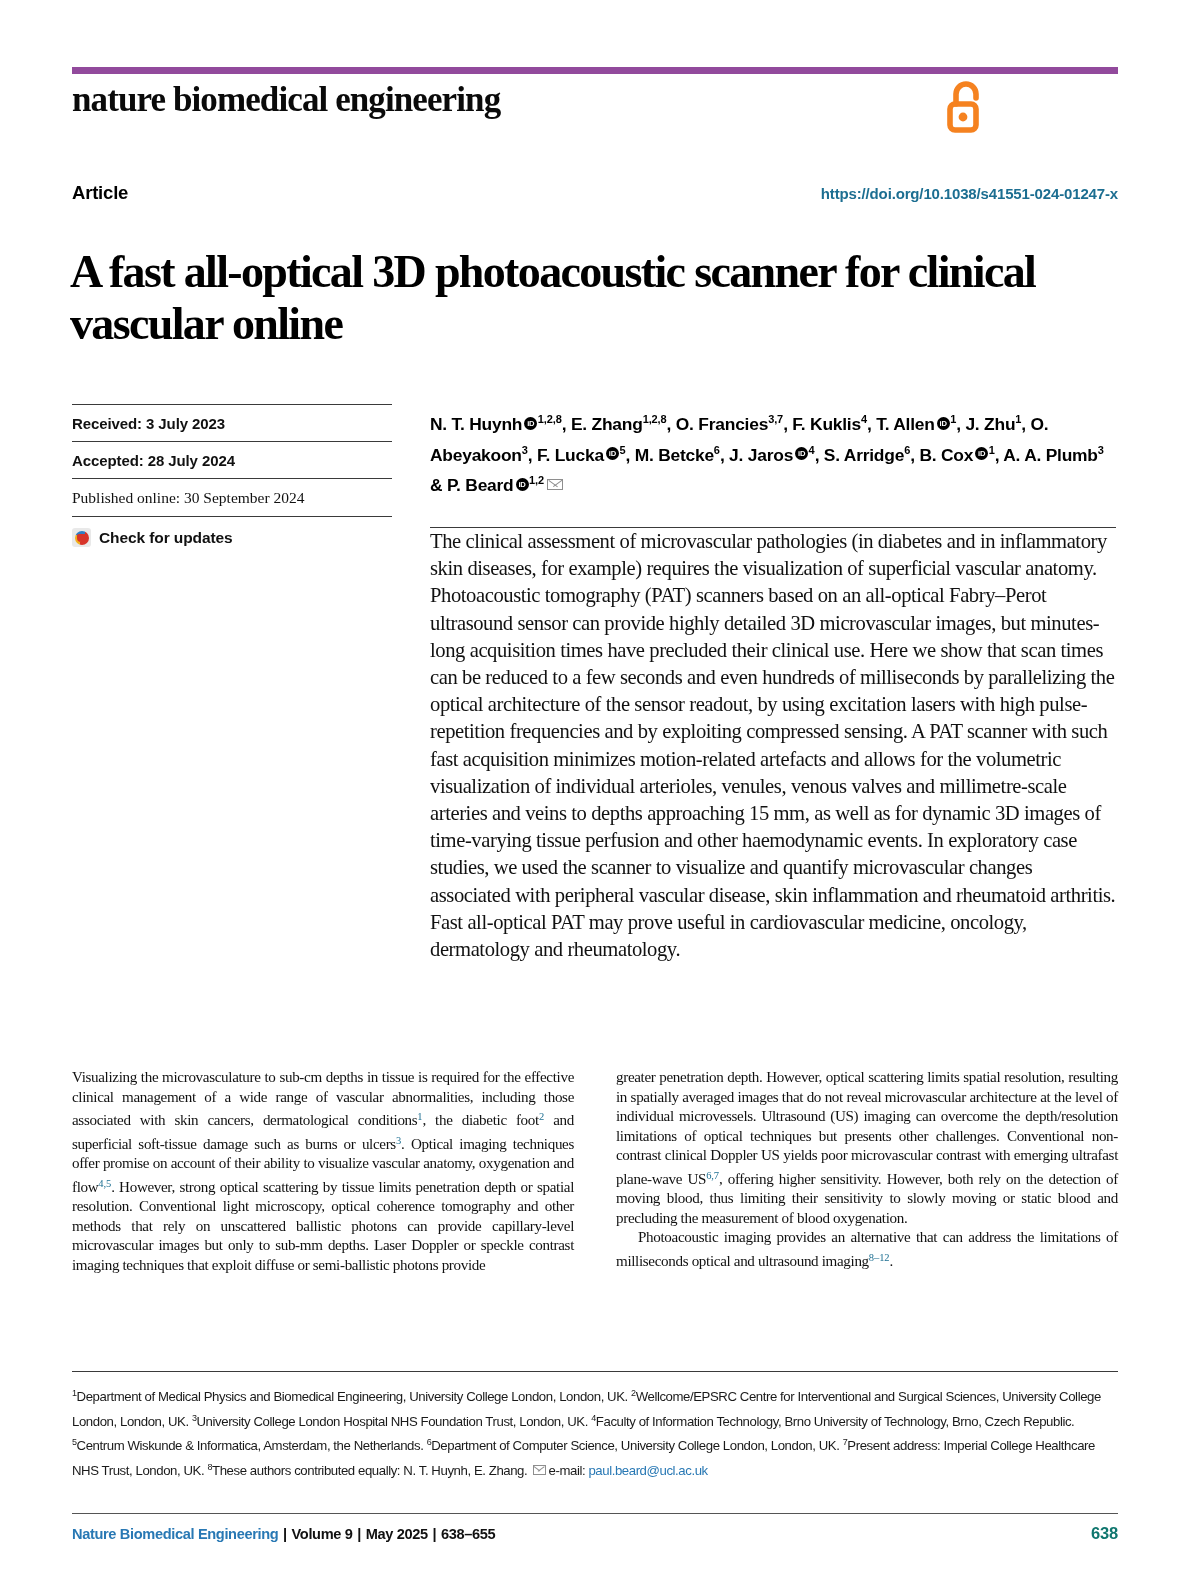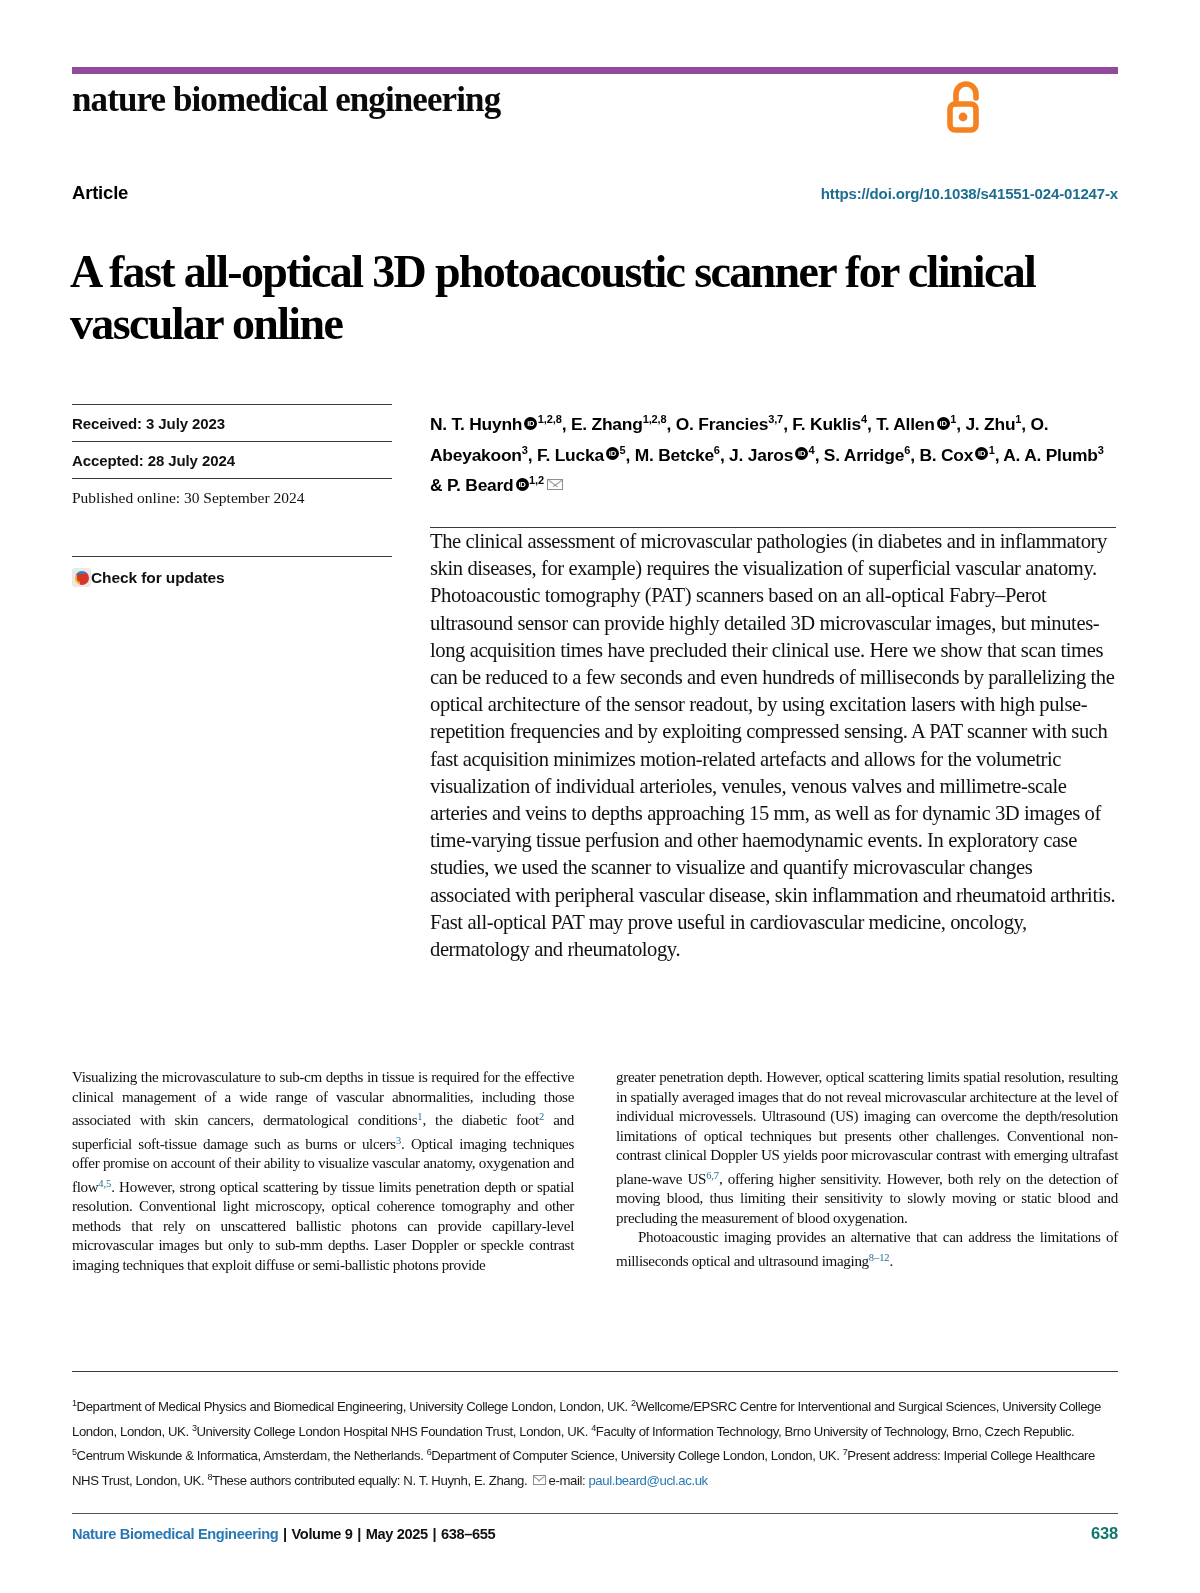--- a/index.html
+++ b/index.html
@@ -99,25 +99,24 @@
   }
   .meta-row.serif {
     font-family: "Liberation Serif", serif;
     font-weight: normal;
     font-size: 15.5px;
     letter-spacing: 0;
   }
   .meta-row.updates {
     display: flex;
     align-items: center;
-    gap: 0;
+    gap: 8px;
     font-size: 15.5px;
     padding-top: 11px;
     padding-bottom: 0;
-    margin-top: 40px;
   }
   .crossmark {
     width: 19px; height: 19px;
     border-radius: 3px;
     background: #e9e9e9;
     position: relative;
     flex: none;
     overflow: hidden;
   }
   .crossmark::before {
@@ -242,21 +241,21 @@
     vertical-align: 5px;
     letter-spacing: -0.1px;
   }
 
   
   .affil-wrap {
     position: absolute;
     left: 72px; top: 1371px;
     width: 1046px;
     border-top: 1.4px solid #3a3a3a;
-    padding-top: 21px;
+    padding-top: 11px;
   }
   .affils {
     font-size: 13.2px;
     line-height: 21.5px;
     letter-spacing: -0.42px;
     color: #1a1a1a;
   }
   .affils sup {
     font-size: 9px;
     vertical-align: 5px;

